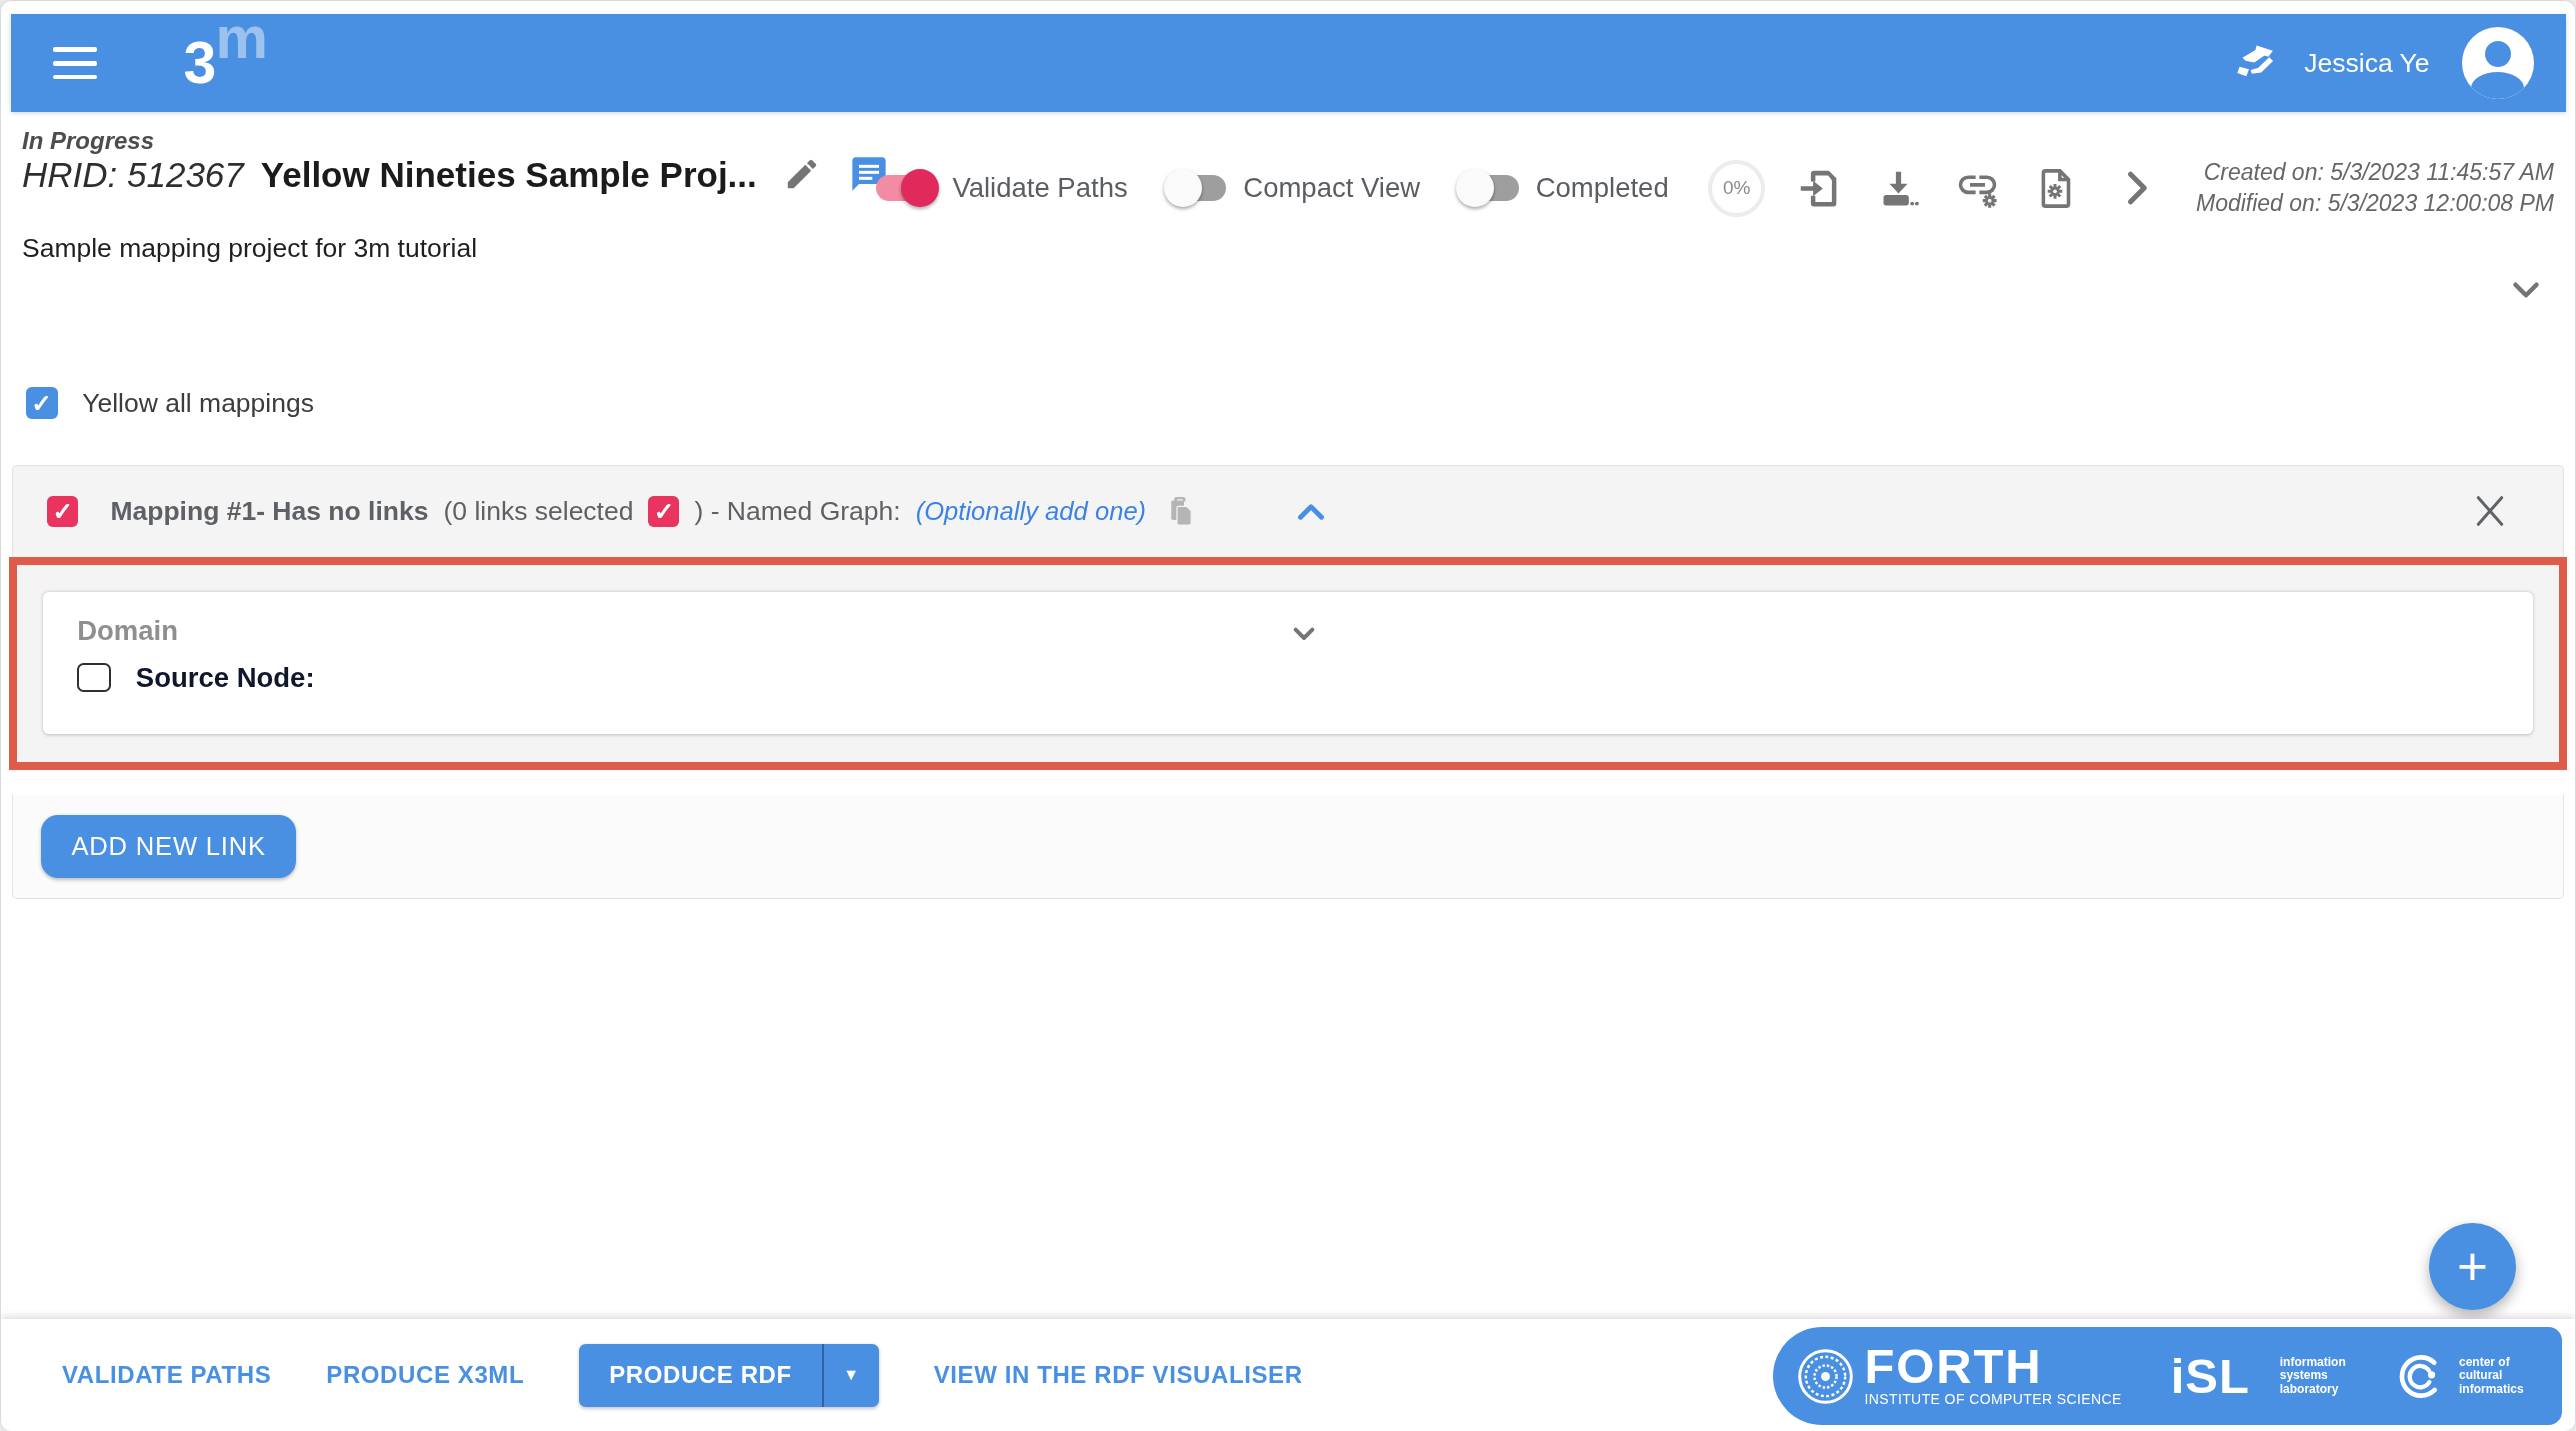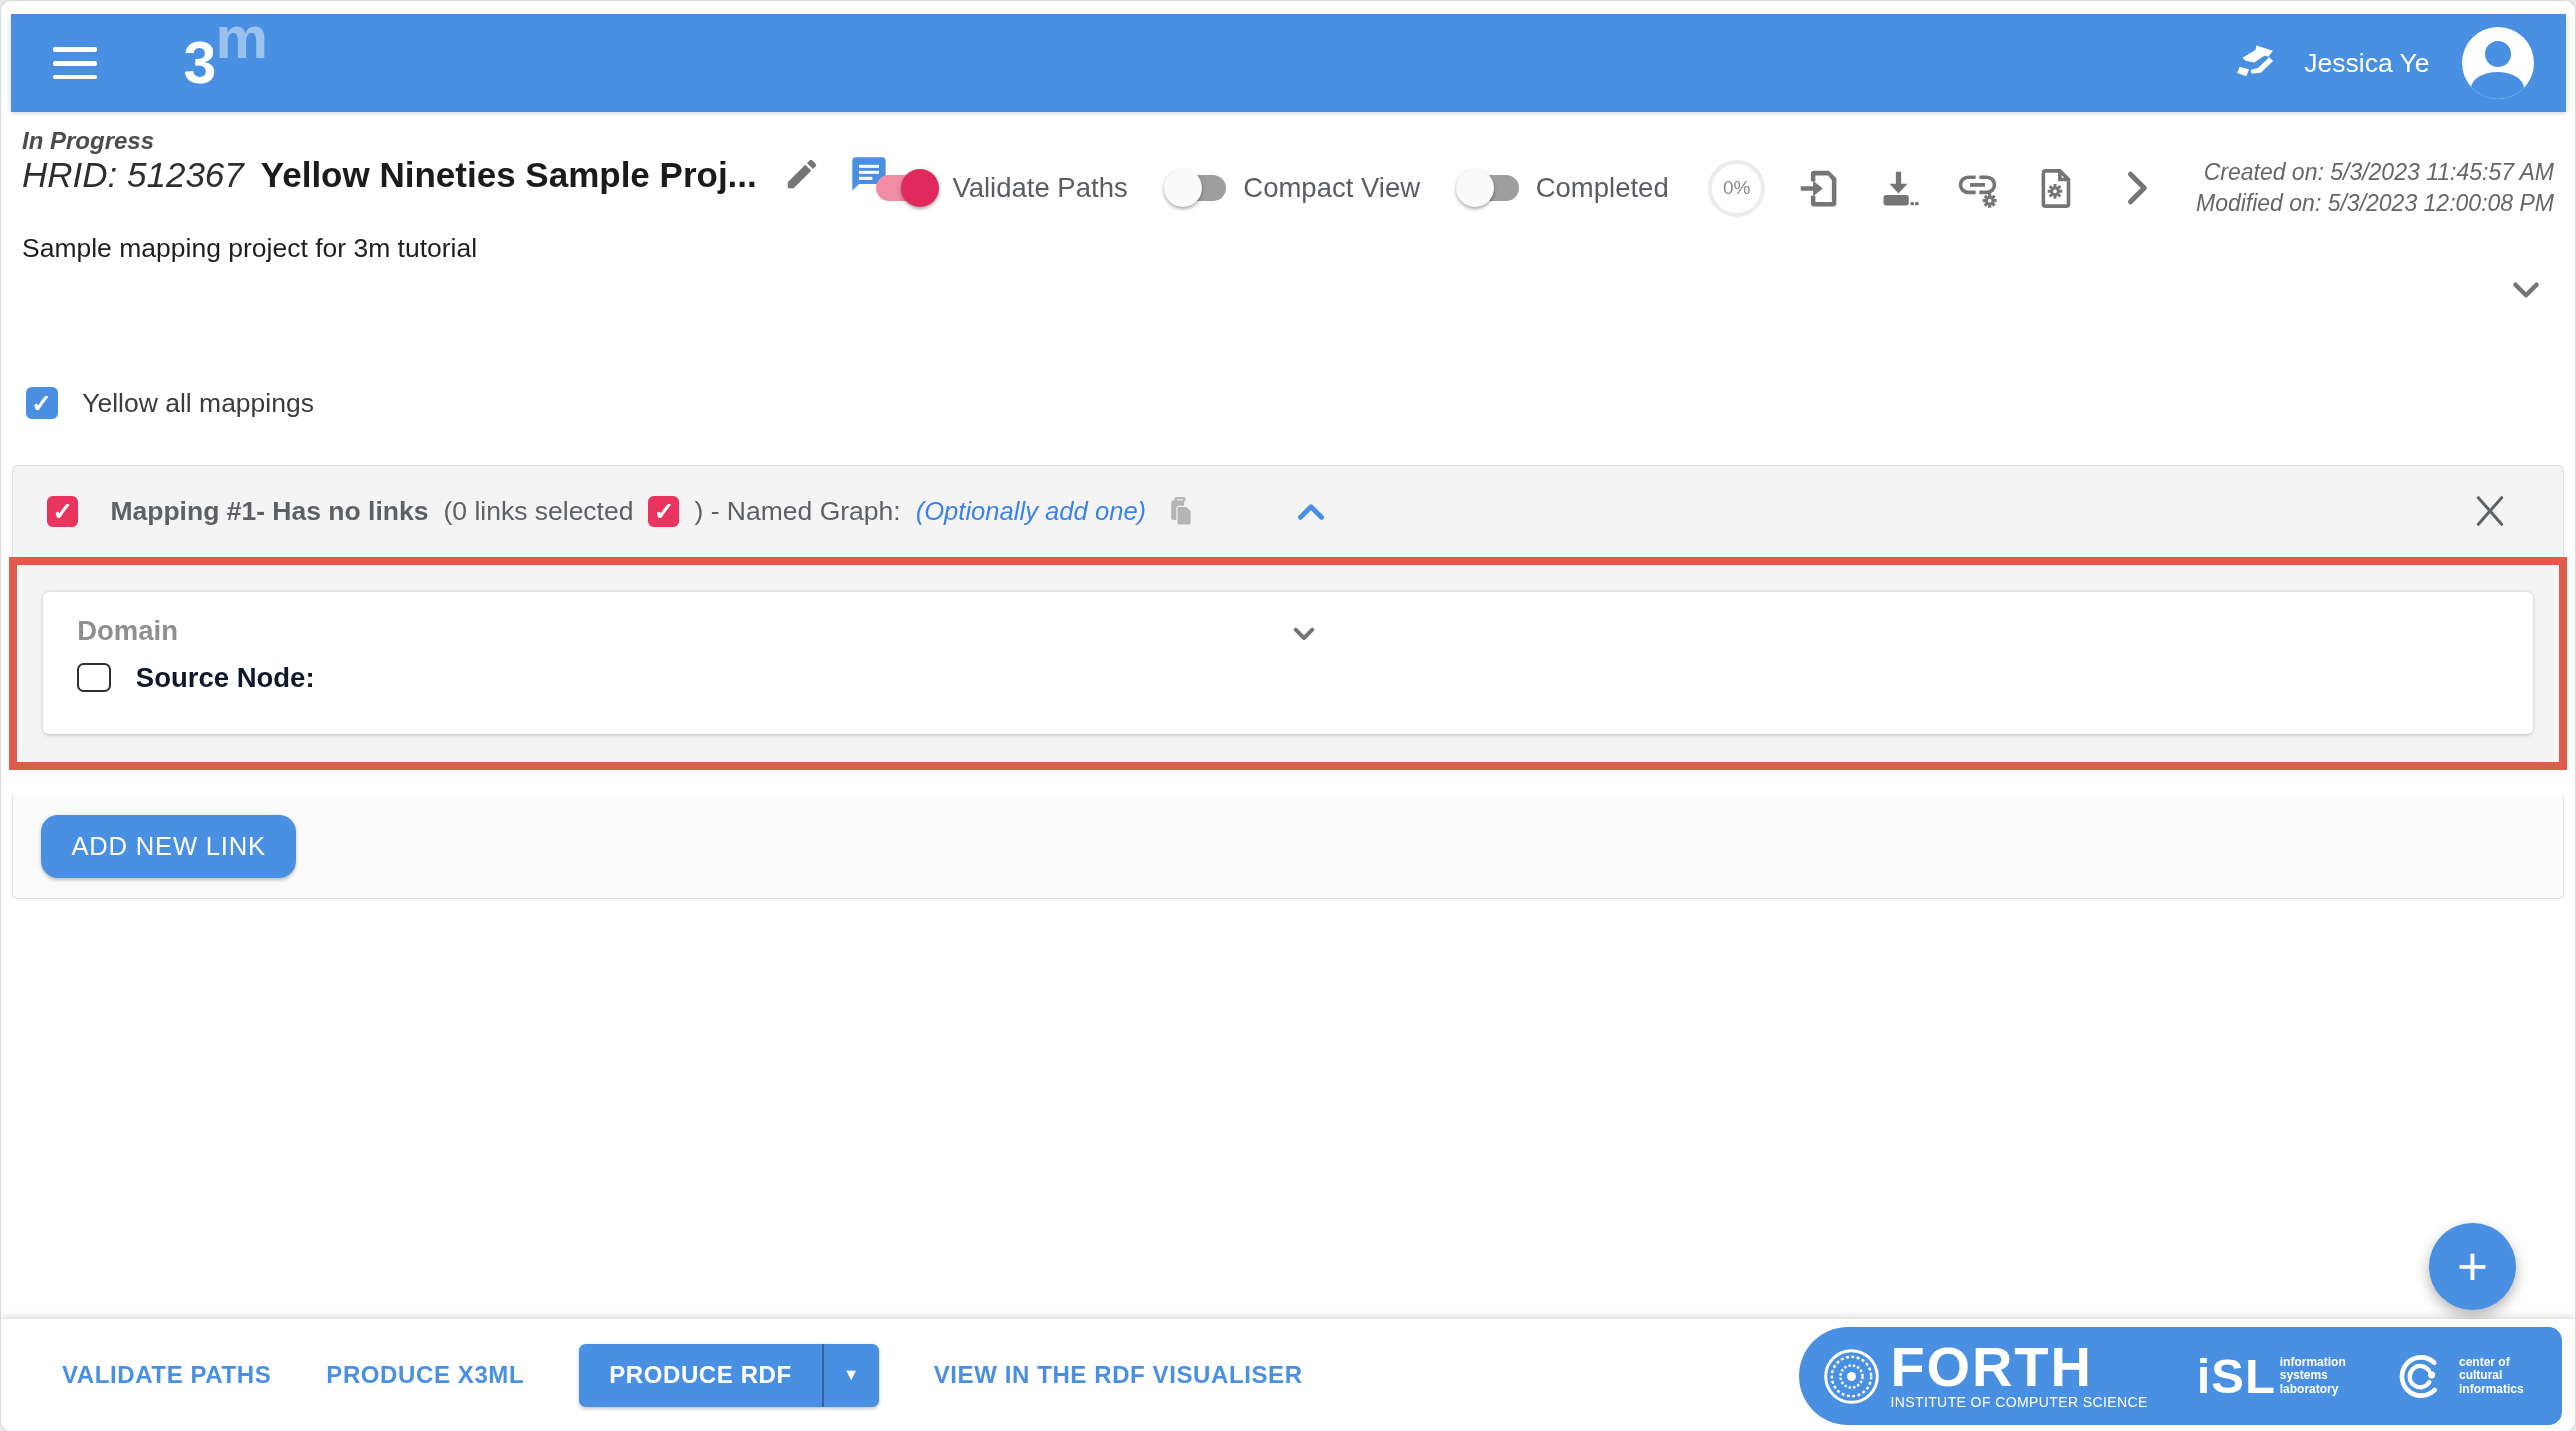--- a/index.html
+++ b/index.html
@@ -121,23 +121,23 @@
   .produce-rdf { display: flex; align-items: stretch; background: #4a90e2; border-radius: 6.6px; height: 63px; overflow: hidden; cursor: pointer; box-shadow: 0 1.9px 3.8px rgba(0,0,0,.22); }
   .produce-rdf .lbl { display: flex; align-items: center; padding: 0 30px; color: #fff; font-size: 24px; font-weight: 600; letter-spacing: 0.6px; }
   .produce-rdf .divider { width: 1.9px; background: rgba(20,40,80,.45); }
   .produce-rdf .arrow { width: 55px; display: flex; align-items: center; justify-content: center; color: #fff; font-size: 16px; }
 
   .logo-pill {
     position: absolute; right: 13.3px; bottom: 5.7px; height: 98px; background: #4a90e2;
     border-radius: 49px 13.3px 13.3px 49px; display: flex; align-items: center; gap: 49px; padding: 0 38px 0 23px; color: #fff;
   }
   .forth-group { display: flex; align-items: center; gap: 9.5px; }
-  .forth-name { font-size: 56px; font-weight: 800; letter-spacing: 1.9px; line-height: .85; }
+  .forth-name { font-size: 49px; font-weight: 800; letter-spacing: 1.9px; line-height: .85; }
   .forth-sub { font-size: 14px; letter-spacing: 0.4px; margin-top: 3.8px; white-space: nowrap; }
-  .isl-group { display: flex; align-items: center; gap: 4px; }
+  .isl-group { display: flex; align-items: center; gap: 30px; }
   .isl-logo { font-size: 49px; font-weight: 800; letter-spacing: 0.9px; }
   .logo-lines { font-size: 12px; line-height: 1.15; font-weight: 600; }
   .cci-group { display: flex; align-items: center; gap: 13.3px; }
 
   svg { display: block; }
 </style>
 </head>
 <body>
 
 <div class="page">

